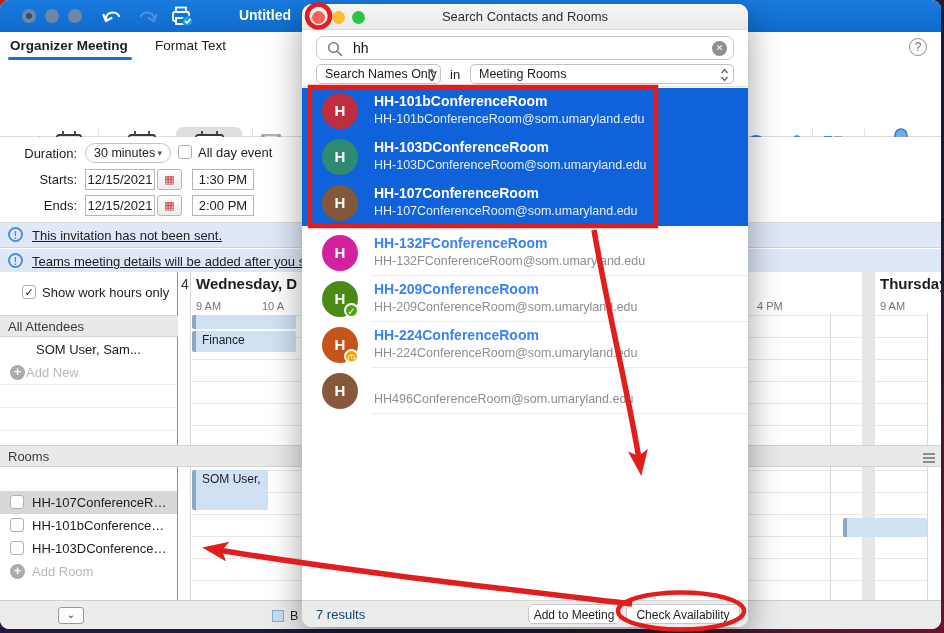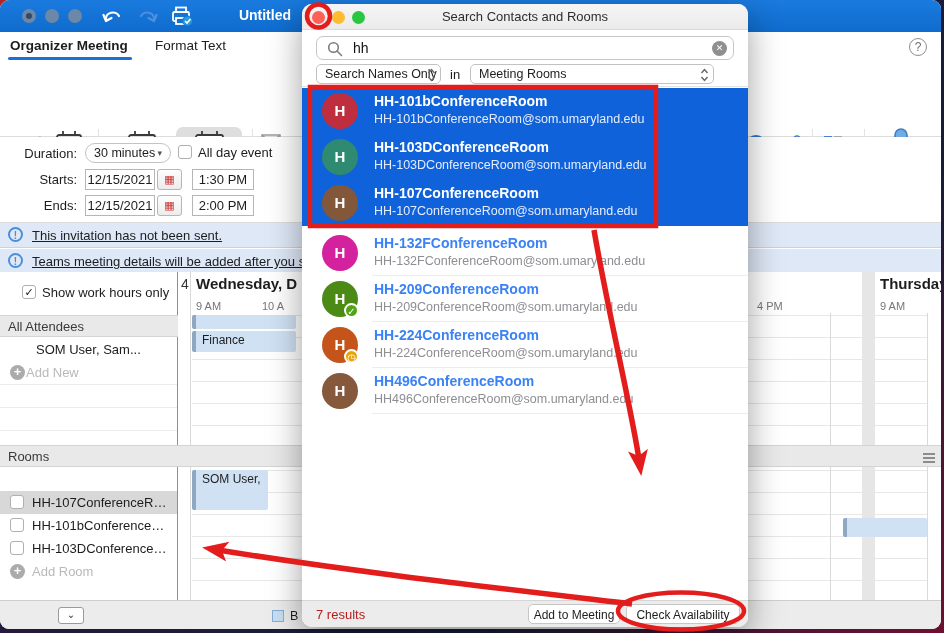--- a/index.html
+++ b/index.html
@@ -93,21 +93,21 @@
   .avatar{left:20px;top:5px;width:36px;height:36px;border-radius:50%;color:#fff;font-size:15px;
     font-weight:bold;text-align:center;line-height:36px;}
   .rname{left:72px;top:5px;font-size:14px;font-weight:600;color:#3b82f6;}
   .remail{left:72px;top:24px;font-size:12.5px;color:#8e8e93;}
   .sel .rname{color:#fff;}
   .sel .remail{color:#e4edff;}
   .rowline{left:70px;width:376px;height:1px;background:#ececec;bottom:0;}
   .badge{left:42px;top:27px;width:15px;height:15px;border-radius:50%;border:2px solid #fff;
     color:#fff;font-size:10px;text-align:center;line-height:14px;}
   #dlg-footer{left:0;bottom:0;width:100%;height:27px;background:#ececec;border-top:1px solid #d5d5d5;}
-  #results-count{left:14px;top:6px;font-size:13px;color:#b91c1c;}
+  #results-count{left:14px;top:6px;font-size:13px;color:#0c4a6e;}
   .dlgbtn{top:3px;height:20px;border:1px solid #c6c6c6;border-radius:5px;background:#fff;
     font-size:12px;text-align:center;padding-top:3px;color:#1d1d1f;}
   
   #annot{left:0;top:0;width:944px;height:633px;pointer-events:none;}
 </style>
 </head>
 <body>
 
 <div id="screen">
 
@@ -365,21 +365,21 @@
     </div>
 
     <div class="abs stepper" style="left:14px;top:60px;width:125px">
       <span>Search Names Only</span>
       <svg width="9" height="14" viewBox="0 0 9 14">
         <path d="M1.5 5 L4.5 1.5 L7.5 5" stroke="#666" stroke-width="1.4" fill="none"></path>
         <path d="M1.5 9 L4.5 12.5 L7.5 9" stroke="#666" stroke-width="1.4" fill="none"></path>
       </svg>
     </div>
     <div id="scope-in" class="abs" style="left:148px;top:63px">in</div>
-    <div class="abs stepper" style="left:168px;top:60px;width:244px">
+    <div class="abs stepper" style="left:168px;top:60px;width:264px">
       <span>Meeting Rooms</span>
       <svg width="9" height="14" viewBox="0 0 9 14">
         <path d="M1.5 5 L4.5 1.5 L7.5 5" stroke="#666" stroke-width="1.4" fill="none"></path>
         <path d="M1.5 9 L4.5 12.5 L7.5 9" stroke="#666" stroke-width="1.4" fill="none"></path>
       </svg>
     </div>
     <div class="abs" style="left:0;top:82px;width:446px;height:1px;background:#e2e2e2"></div>
 
     <div class="abs row sel" style="top:84px">
       <div class="abs avatar" style="background: rgb(191, 46, 63);">H</div>
@@ -411,21 +411,20 @@
     </div>
     <div class="abs row" style="top:318px">
       <div class="abs avatar" style="background: rgb(196, 84, 26);">H</div>
       <div class="abs badge" style="background:#e8a50a">◷</div>
       <div class="abs rname">HH-224ConferenceRoom</div>
       <div class="abs remail">HH-224ConferenceRoom@som.umaryland.edu</div>
       <div class="abs rowline"></div>
     </div>
     <div class="abs row" style="top:364px">
       <div class="abs avatar" style="background: rgb(134, 89, 60);">H</div>
-      <div class="abs rname">HH496ConferenceRoom</div>
       <div class="abs remail">HH496ConferenceRoom@som.umaryland.edu</div>
       <div class="abs rowline"></div>
     </div>
 
     <div id="dlg-footer" class="abs">
       <div id="results-count" class="abs">7 results</div>
       <div class="abs dlgbtn" style="left:226px;width:92px">Add to Meeting</div>
       <div class="abs dlgbtn" style="left:324px;width:114px">Check Availability</div>
     </div>
   </div>

